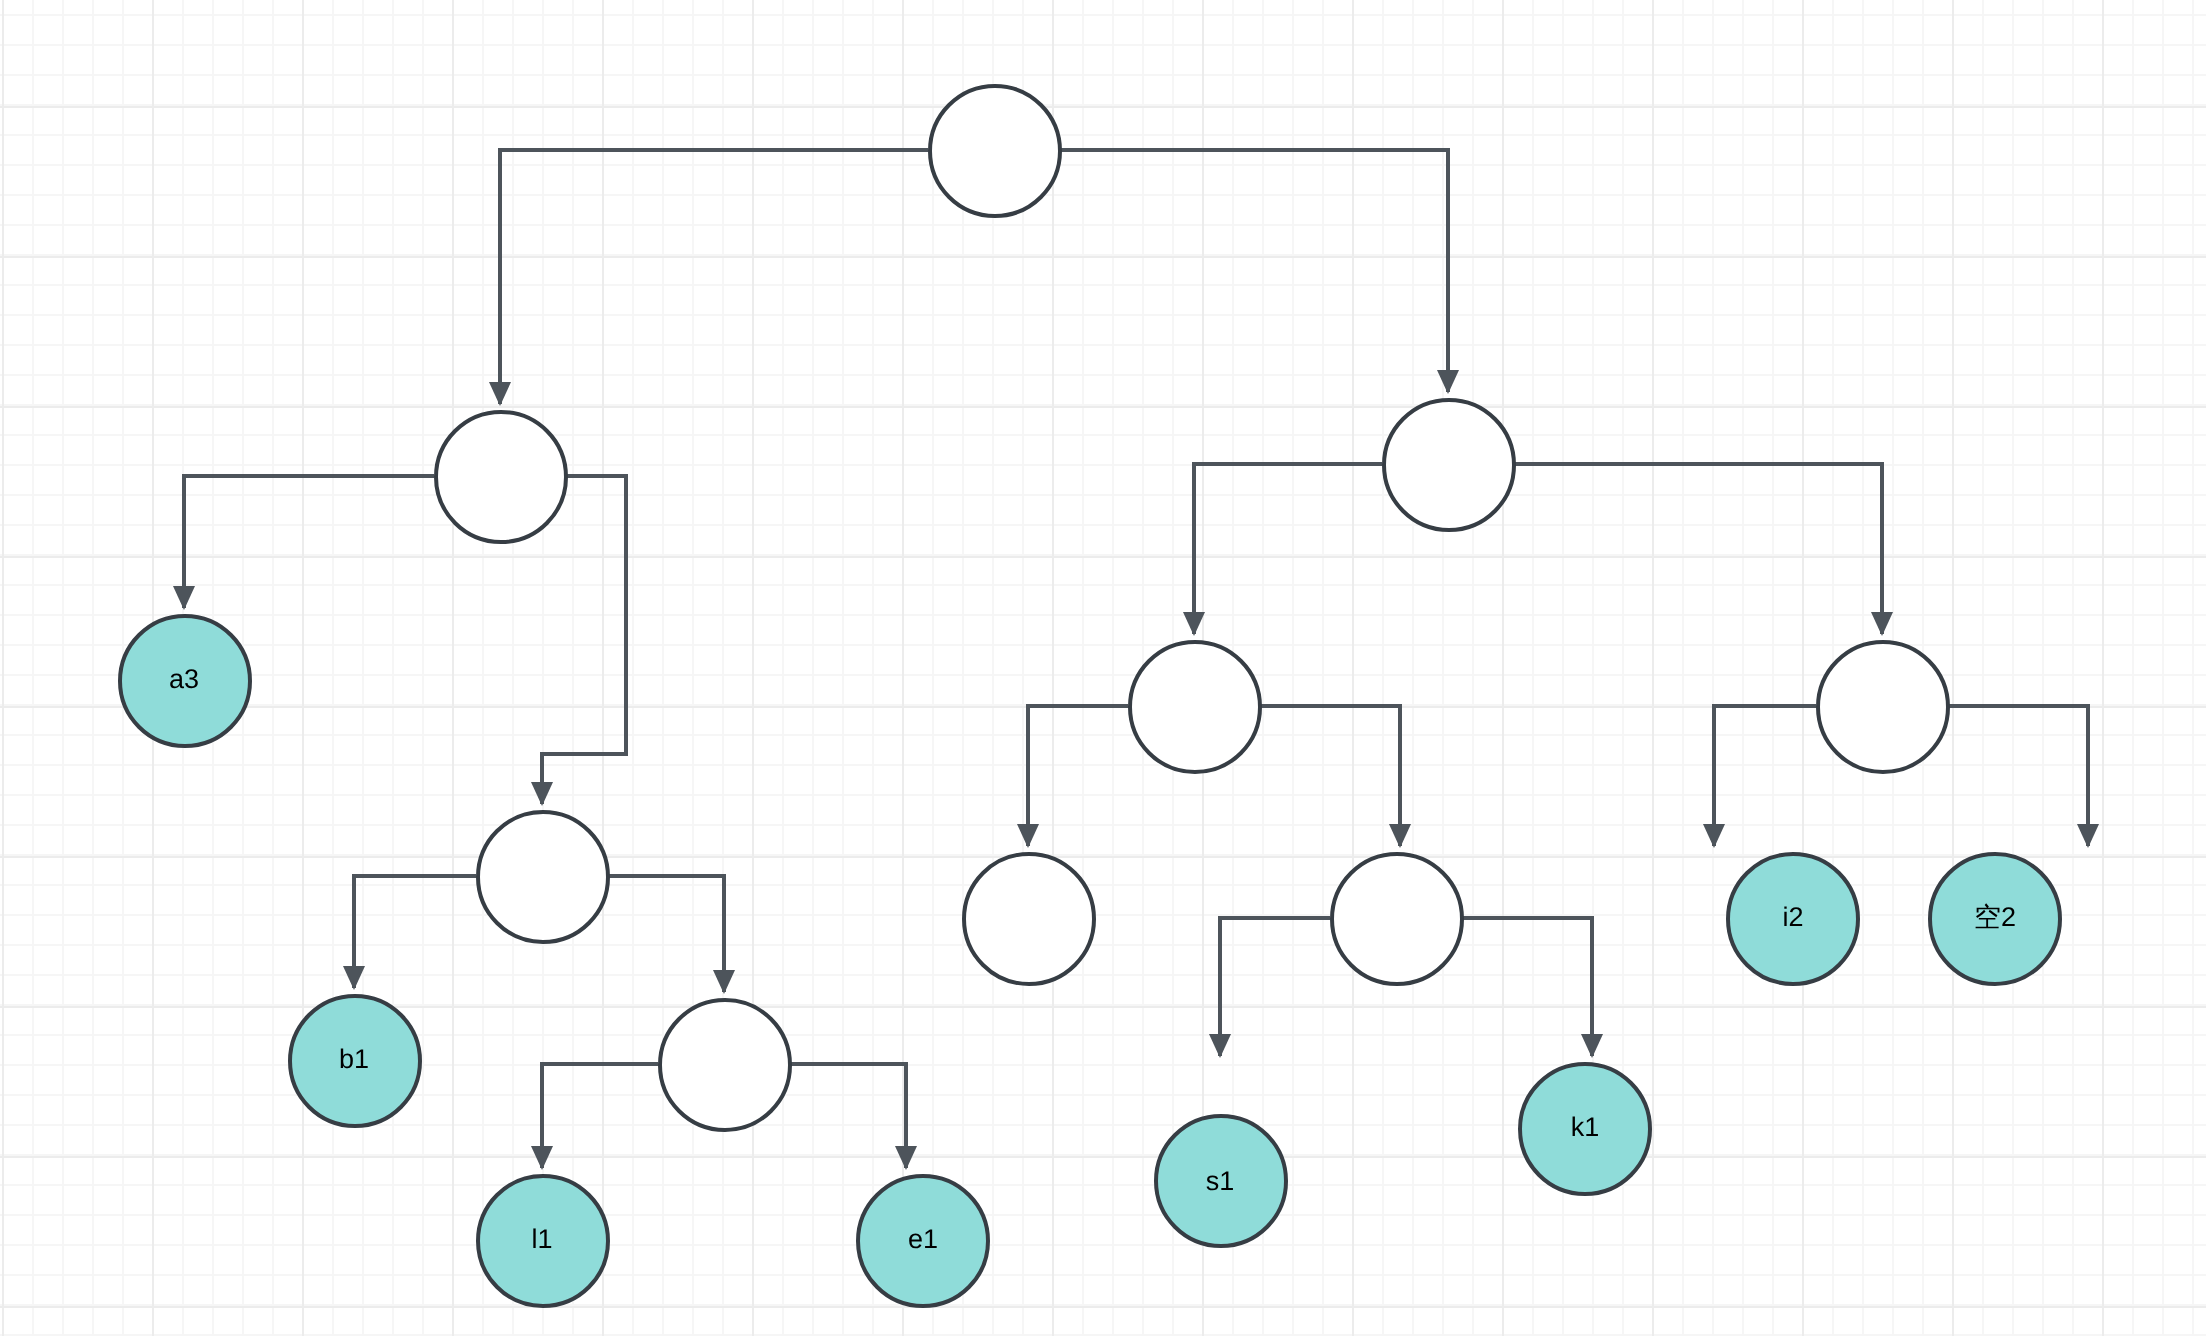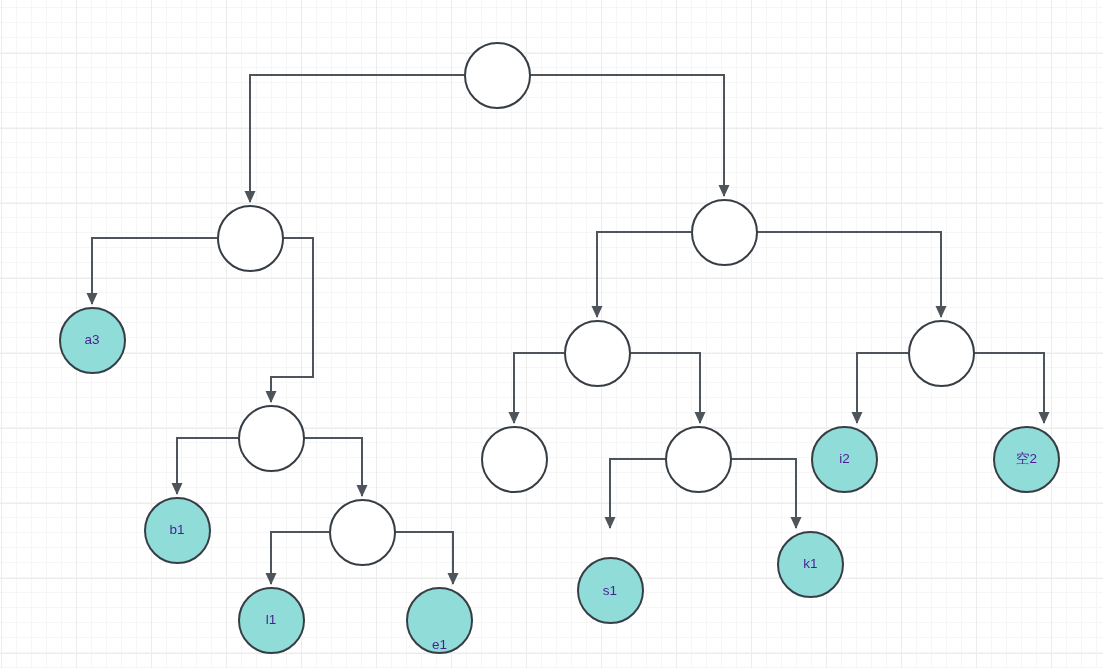--- a/index.html
+++ b/index.html
@@ -43,21 +43,21 @@
     background: #ffffff;
     display: flex;
     align-items: center;
     justify-content: center;
   }
   .node.teal {
     background: #8fdcd9;
   }
   .node .label {
     font-size: 13.5px;
-    color: #4c1d95;
+    color: #000000;
     line-height: 1;
     user-select: none;
   }
 </style>
 </head>
 <body>
 
 <div class="canvas">
   <svg id="edges-layer" xmlns="http://www.w3.org/2000/svg">
     <defs>
@@ -100,41 +100,41 @@
       </div>
       <div class="node teal" style="left: 143.5px; top: 496.5px; width: 67px; height: 67px; align-items: center;">
         <span class="label">b1</span>
       </div>
       <div class="node" style="left: 328.5px; top: 498.5px; width: 67px; height: 67px;">
         <span class="label"></span>
       </div>
       <div class="node teal" style="left: 237.5px; top: 586.5px; width: 67px; height: 67px;">
         <span class="label">l1</span>
       </div>
-      <div class="node teal" style="left: 406px; top: 586.5px; width: 67px; height: 67px; align-items: flex-end;">
+      <div class="node teal" style="left: 428px; top: 586.5px; width: 67px; height: 67px;">
         <span class="label">e1</span>
       </div>
       <div class="node" style="left: 563.5px; top: 319.5px; width: 67px; height: 67px;">
         <span class="label"></span>
       </div>
       <div class="node" style="left: 907.5px; top: 319.5px; width: 67px; height: 67px;">
         <span class="label"></span>
       </div>
       <div class="node" style="left: 480.5px; top: 425.5px; width: 67px; height: 67px;">
         <span class="label"></span>
       </div>
       <div class="node" style="left: 664.5px; top: 425.5px; width: 67px; height: 67px;">
         <span class="label"></span>
       </div>
       <div class="node teal" style="left: 576.5px; top: 557px; width: 67px; height: 67px;">
         <span class="label">s1</span>
       </div>
-      <div class="node teal" style="left: 777px; top: 530.5px; width: 67px; height: 67px;">
+      <div class="node teal" style="left: 759px; top: 530.5px; width: 67px; height: 67px;">
         <span class="label">k1</span>
       </div>
-      <div class="node teal" style="left: 811px; top: 425.5px; width: 67px; height: 67px;">
+      <div class="node teal" style="left: 863px; top: 425.5px; width: 67px; height: 67px;">
         <span class="label">i2</span>
       </div>
-      <div class="node teal" style="left: 993px; top: 425.5px; width: 67px; height: 67px;">
+      <div class="node teal" style="left: 964px; top: 425.5px; width: 67px; height: 67px;">
         <span class="label">空2</span>
       </div>
     </div>
 </div>
 
 </body></html>

